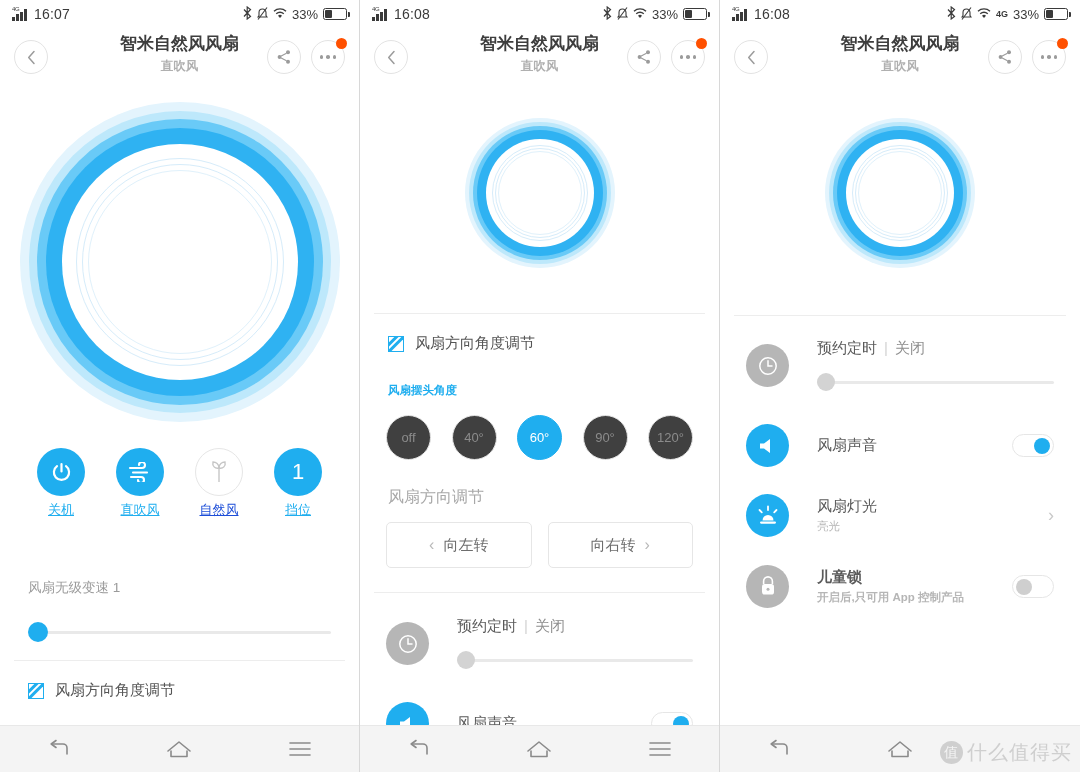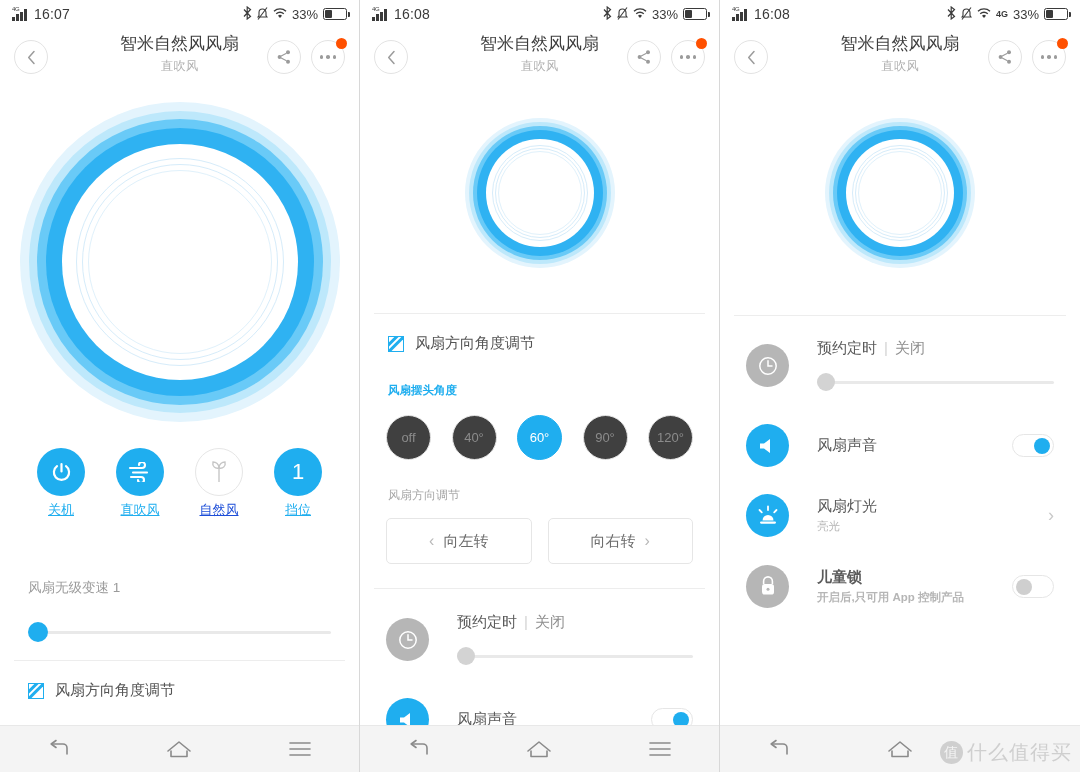--- a/index.html
+++ b/index.html
@@ -54,20 +54,21 @@
   .round-btn {
     width: 34px; height: 34px; border-radius: 50%;
     border: 1px solid #e3e3e3; background: #fff;
     display: flex; align-items: center; justify-content: center;
     color: #9b9b9b; flex: none; position: relative;
   }
   .round-btn svg { display:block; }
   .titles {
     position:absolute; left: 0; right:0; top: 4px; text-align: center;
     pointer-events: none;
+    font-weight: bold;
   }
   .title-main { font-size: 17px; color: #3d3d3d; line-height: 24px; }
   .title-sub { font-size: 12.5px; color: #b0b0b0; line-height: 18px; margin-top:1px;}
   .tb-right { margin-left: auto; display: flex; gap: 10px; z-index: 2; }
   .dot-badge {
     position: absolute; top: -3px; right: -3px;
     width: 11px; height: 11px; border-radius: 50%; background: #ff5000;
   }
   .dots { display:flex; gap:3px; }
   .dots i { width:3.6px; height:3.6px; border-radius:50%; background:#9b9b9b; }
@@ -119,21 +120,21 @@
   
   .chip-label { font-size: 11.5px; color:#1FAEEF; padding: 0 28px; font-weight:600;}
   .chips { display:flex; justify-content:space-between; padding: 0 26px; }
   .chip {
     width: 45px; height: 45px; border-radius:50%; border:1px solid #e4e4e4;
     display:flex; align-items:center; justify-content:center;
     font-size: 13px; color:#8b8b8b; background:#404040;
   }
   .chip.sel { background:#1FAEEF; border-color:#1FAEEF; color:#fff; }
 
-  .rot-label { font-size: 12px; color:#a8a8a8; padding: 0 28px; }
+  .rot-label { font-size: 16px; color:#a8a8a8; padding: 0 28px; }
   .rot-row { display:flex; gap: 16px; padding: 0 26px; }
   .rot-btn {
     flex:1; height: 46px; border:1px solid #e6e6e6; border-radius:5px;
     display:flex; align-items:center; justify-content:center; gap:9px;
     font-size: 15px; color:#6d6d6d; background:#fff;
   }
   .chev { color:#b9b9b9; font-size: 16px; }
 
   
   .srow { display:flex; align-items:center; padding: 0 26px; gap: 28px; }

